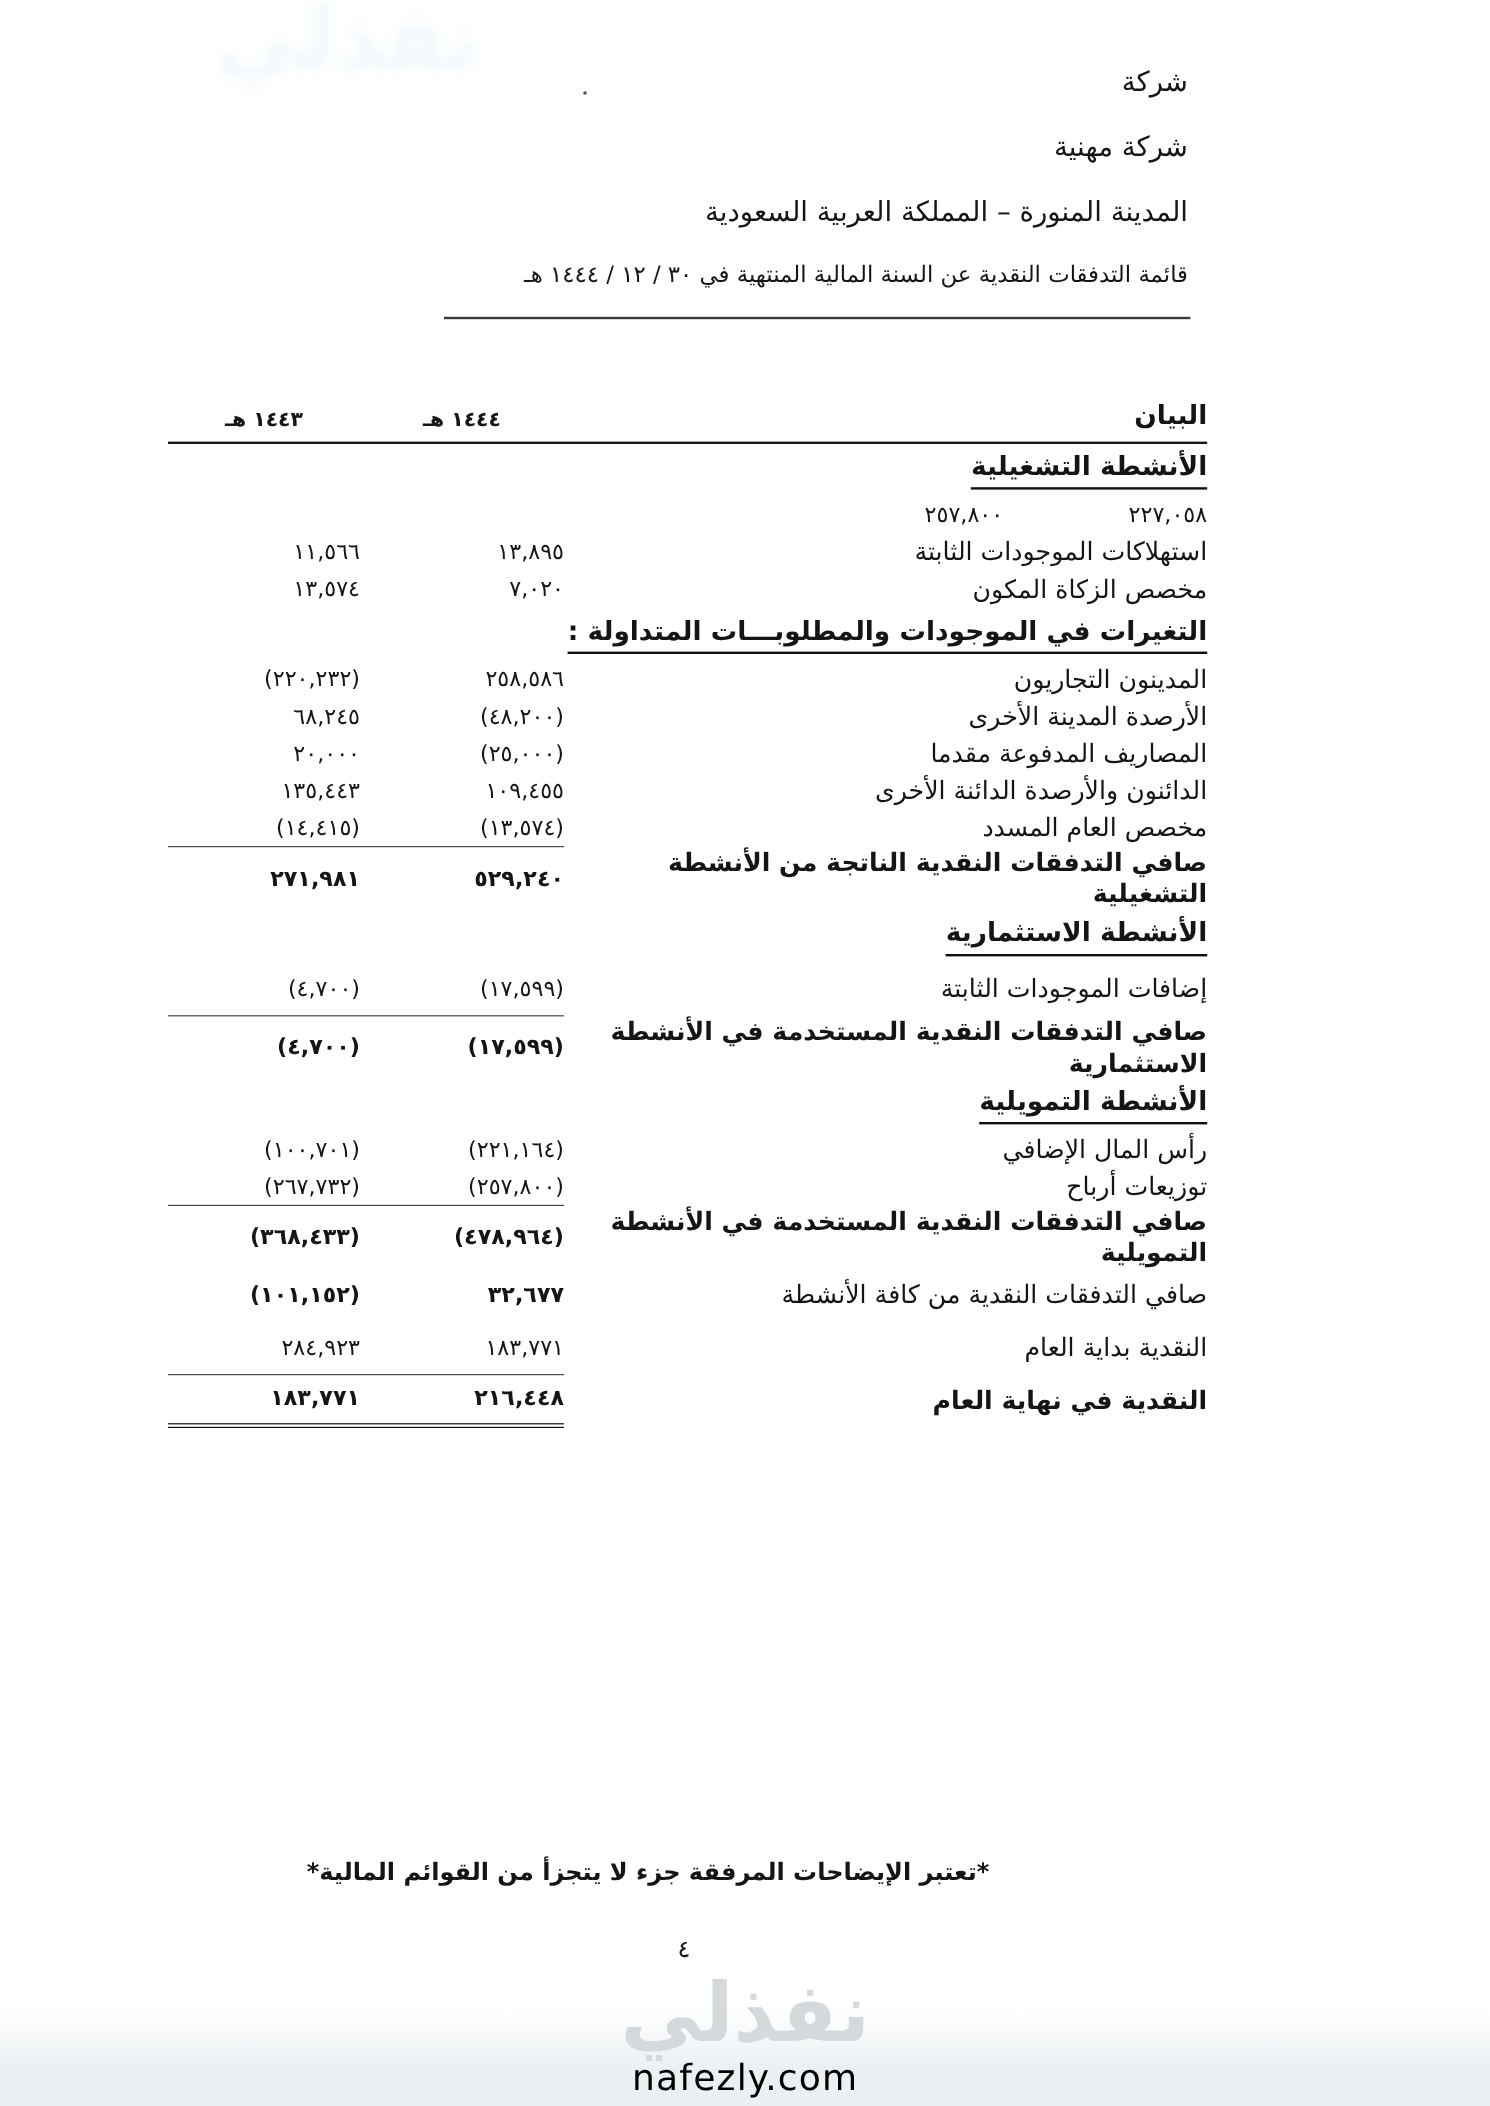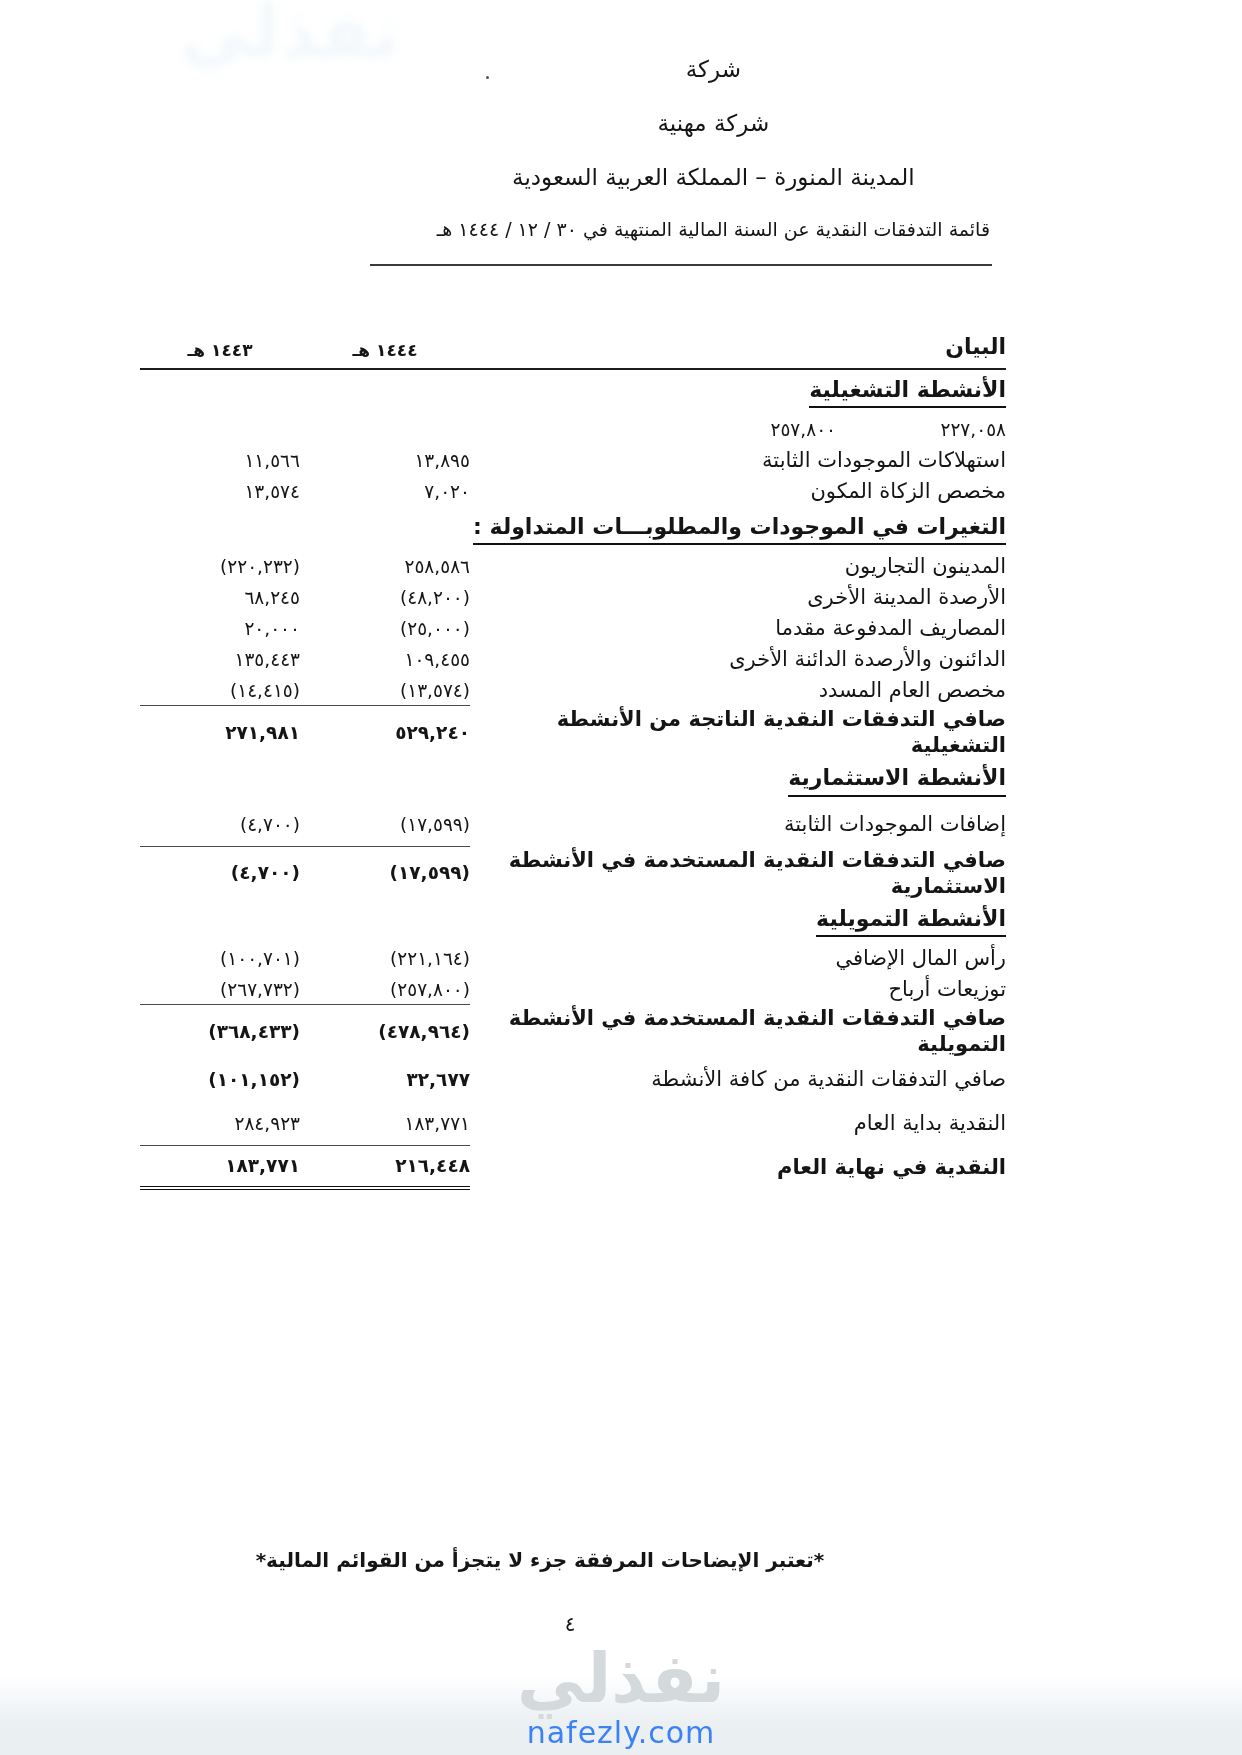--- a/index.html
+++ b/index.html
@@ -7,21 +7,21 @@
     position:relative;width:1242px;height:1755px;background:#ffffff;
     font-family:"DejaVu Sans",sans-serif;color:#151515;overflow:hidden;
   }
   
   .ghost-mark{
     position:absolute;top:-10px;left:80px;width:420px;height:100px;
     font-size:72px;font-weight:bold;color:rgba(190,214,233,0.18);
     filter:blur(5px);direction:rtl;text-align:center;pointer-events:none;
   }
   
-  .header-block{position:absolute;top:58px;right:252px;text-align:center;direction:rtl;}
+  .header-block{position:absolute;top:58px;right:252px;text-align:right;direction:rtl;}
   .header-line{font-size:23px;line-height:1;margin-bottom:31px;white-space:nowrap;}
   .header-line.title{font-size:19px;margin-bottom:0;}
   .title-rule{position:absolute;top:264px;left:370px;width:622px;border-top:2px solid #3a3a3a;}
   .tiny-dot{position:absolute;top:76px;left:486px;width:3px;height:3px;background:#555;border-radius:50%;}
 
   
   .cf-table{position:absolute;top:330px;left:140px;width:866px;direction:rtl;}
   .thead{display:flex;direction:rtl;align-items:flex-end;border-bottom:2.5px solid #1c1c1c;padding-bottom:8px;height:40px;box-sizing:border-box;}
   .tlabel{flex:1;text-align:right;font-size:21px;line-height:1.25;}
   .thead .tlabel{font-weight:bold;font-size:22px;}
@@ -40,21 +40,21 @@
   .trow.tall{min-height:44px;}
 
   
   .footer-note{position:absolute;top:1548px;left:0;width:1080px;text-align:center;direction:rtl;font-weight:bold;font-size:20px;}
   .page-number{position:absolute;top:1612px;left:0;width:1140px;text-align:center;font-size:20px;}
 
   
   .bottom-band{position:absolute;bottom:0;left:0;width:100%;height:80px;background:linear-gradient(180deg,rgba(236,241,243,0) 0%,rgba(233,238,241,0.9) 60%);}
   .watermark{position:absolute;top:1645px;left:0;width:1242px;text-align:center;pointer-events:none;}
   .wm-logo{font-size:68px;font-weight:bold;color:#d4d9dc;direction:rtl;line-height:1;}
-  .wm-site{font-size:30px;color:#3b82f6;letter-spacing:1px;margin-top:2px;}
+  .wm-site{font-size:30px;color:#000000;letter-spacing:1px;margin-top:2px;}
 </style>
 </head>
 <body>
 
 <div class="page">
 
   <div class="ghost-mark">نفذلي</div>
   <div class="tiny-dot"></div>
 
   <div class="header-block">

